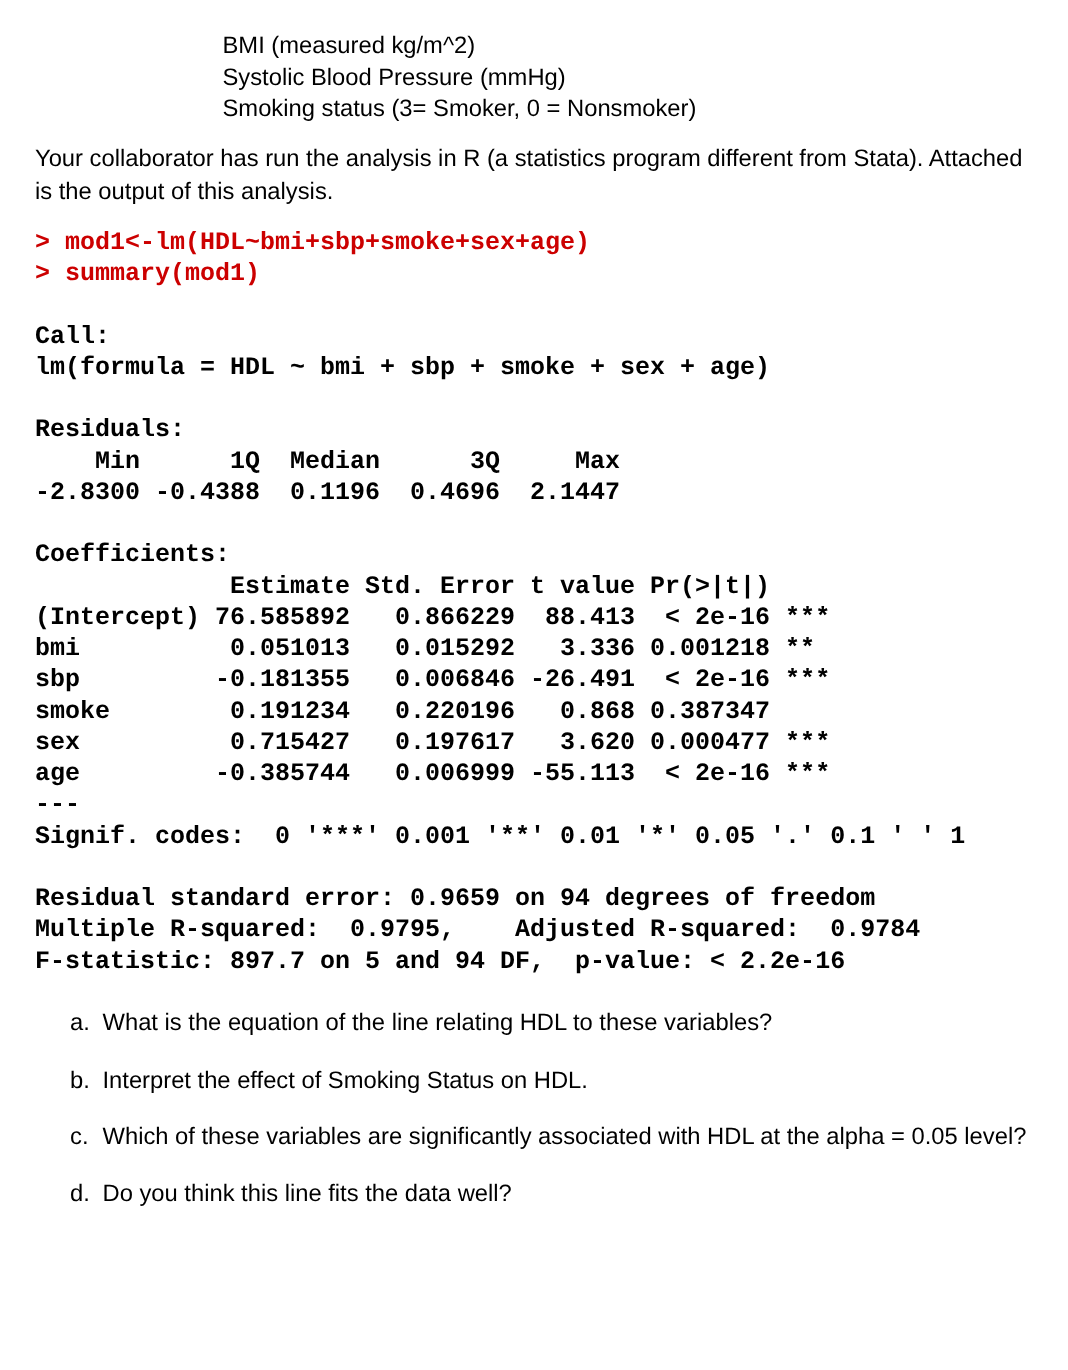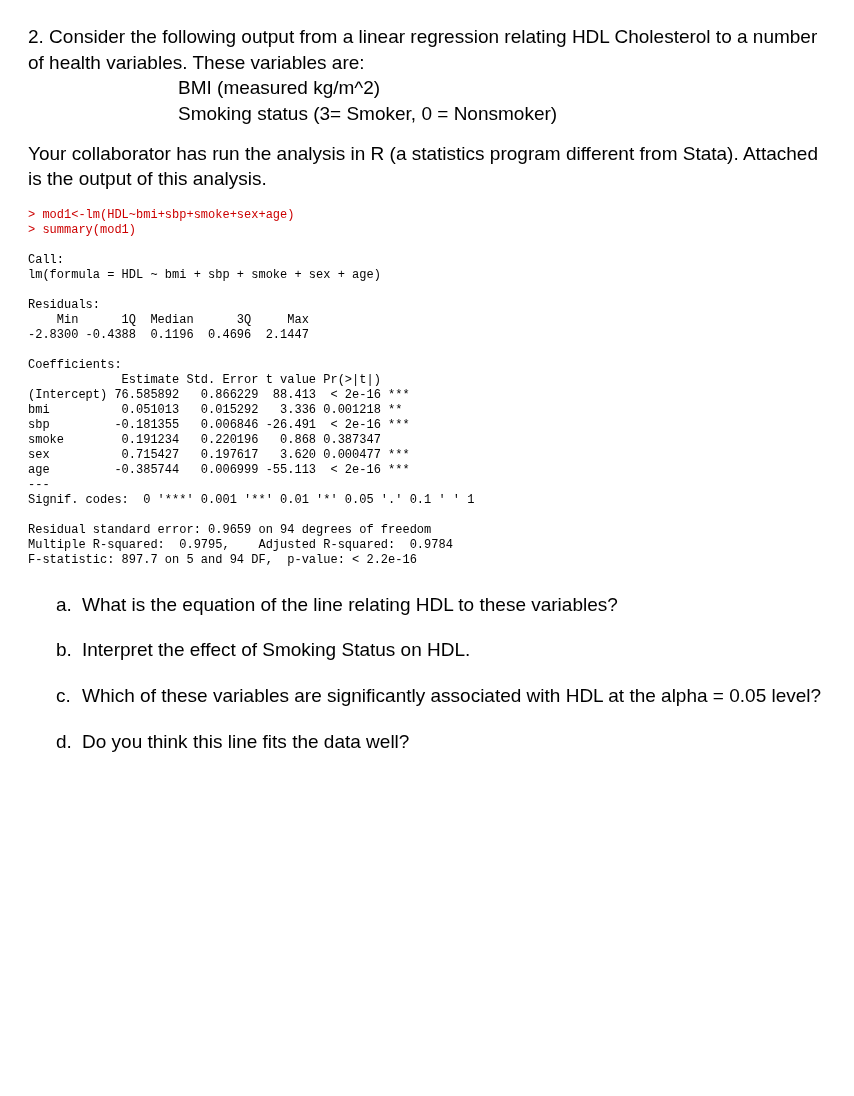--- a/index.html
+++ b/index.html
@@ -11,38 +11,39 @@
     line-height: 1.35;
     width: 854px;
     box-sizing: border-box;
     background: #fff;
   }
   .intro { margin-bottom: 16px; }
   .varlist { padding-left: 150px; }
   .collabtext { margin-top: 14px; margin-bottom: 14px; }
   pre.code {
     font-family: "Courier New", Courier, monospace;
-    font-size: 12px;
+    font-size: 20px;
     white-space: pre;
     margin: 0 0 6px 0;
     line-height: 1.25;
+    font-weight: bold;
   }
   .red { color: #cc0000; }
   .questions { margin-top: 24px; padding-left: 28px; }
   .q { margin-bottom: 20px; display: flex; }
   .q .letter { width: 26px; flex-shrink: 0; }
   .q .qtext { flex: 1; }
 </style>
 </head>
 <body>
 
 <div class="intro">
-  <div>2. Consider the following output from a linear regression relating HDL Cholesterol to a number of health variables. These variables are:</div>
   <div class="varlist">
     <div>BMI (measured kg/m^2)</div>
+    <div>Systolic Blood Pressure (mmHg)</div>
     <div>Smoking status (3= Smoker, 0 = Nonsmoker)</div>
   </div>
   <div class="collabtext">Your collaborator has run the analysis in R (a statistics program different from Stata). Attached is the output of this analysis.</div>
 </div>
 
 <pre class="code"><span class="red">&gt; </span><span class="red">mod1&lt;-lm(HDL~bmi+sbp+smoke+sex+age)</span>
 <span class="red">&gt; </span><span class="red">summary(mod1)</span>
 
 <span>Call:</span>
 <span>lm(formula = HDL ~ bmi + sbp + smoke + sex + age)</span>

